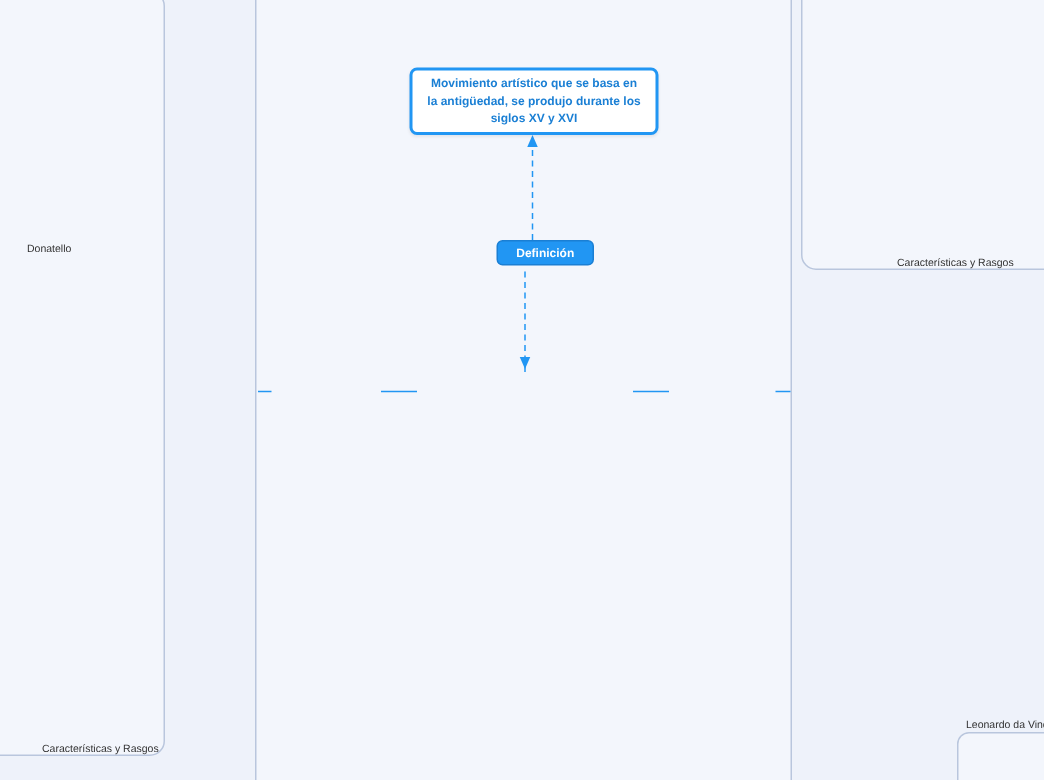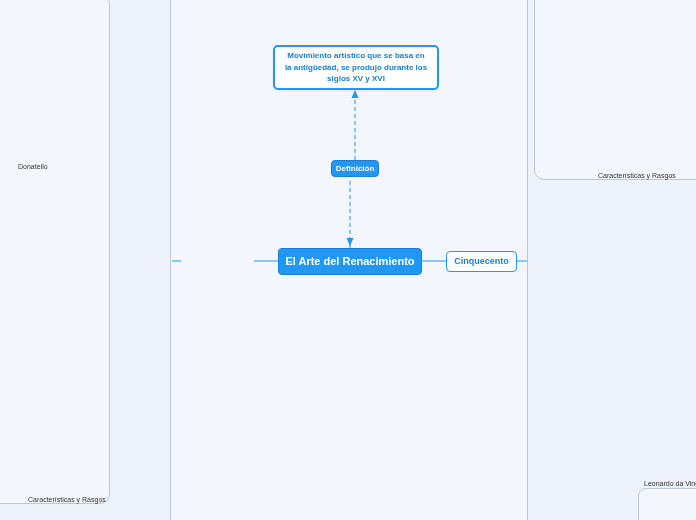--- a/index.html
+++ b/index.html
@@ -115,32 +115,26 @@
 
     <line x1="422" y1="261" x2="446" y2="261" stroke="#2196f3" stroke-width="1"></line>
 
     <line x1="517" y1="261" x2="527" y2="261" stroke="#2196f3" stroke-width="1"></line>
   </svg>
 
   <div class="node note" style="left:273px; top:45px; width:166px; height:45px;">
     <span>Movimiento artístico que se basa en la antigüedad, se produjo durante los siglos XV y XVI</span>
   </div>
 
-  <div class="node filled" style="left:331px; top:160px; width:48px; height:17px; font-size:8px;">
+  <div class="node filled" style="left:331px; top:160px; width:65px; height:17px; font-size:8px;">
     <span>Definición</span>
   </div>
 
-  <div class="node root" style="left:278px; top:248px; width:144px; height:27px;">
-    <span>El Arte del Renacimiento</span>
-  </div>
 
 
-  <div class="node branch" style="left:446px; top:251px; width:71px; height:21px;">
-    <span>Cinquecento</span>
-  </div>
 
   <div class="node small" style="left:18px; top:162px; width:60px; height:11px;">
     <span>Donatello</span>
   </div>
 
   <div class="node small" style="left:598px; top:171px; width:96px; height:11px;">
     <span>Características y Rasgos</span>
   </div>
 
   <div class="node small" style="left:28px; top:495px; width:96px; height:11px;">

